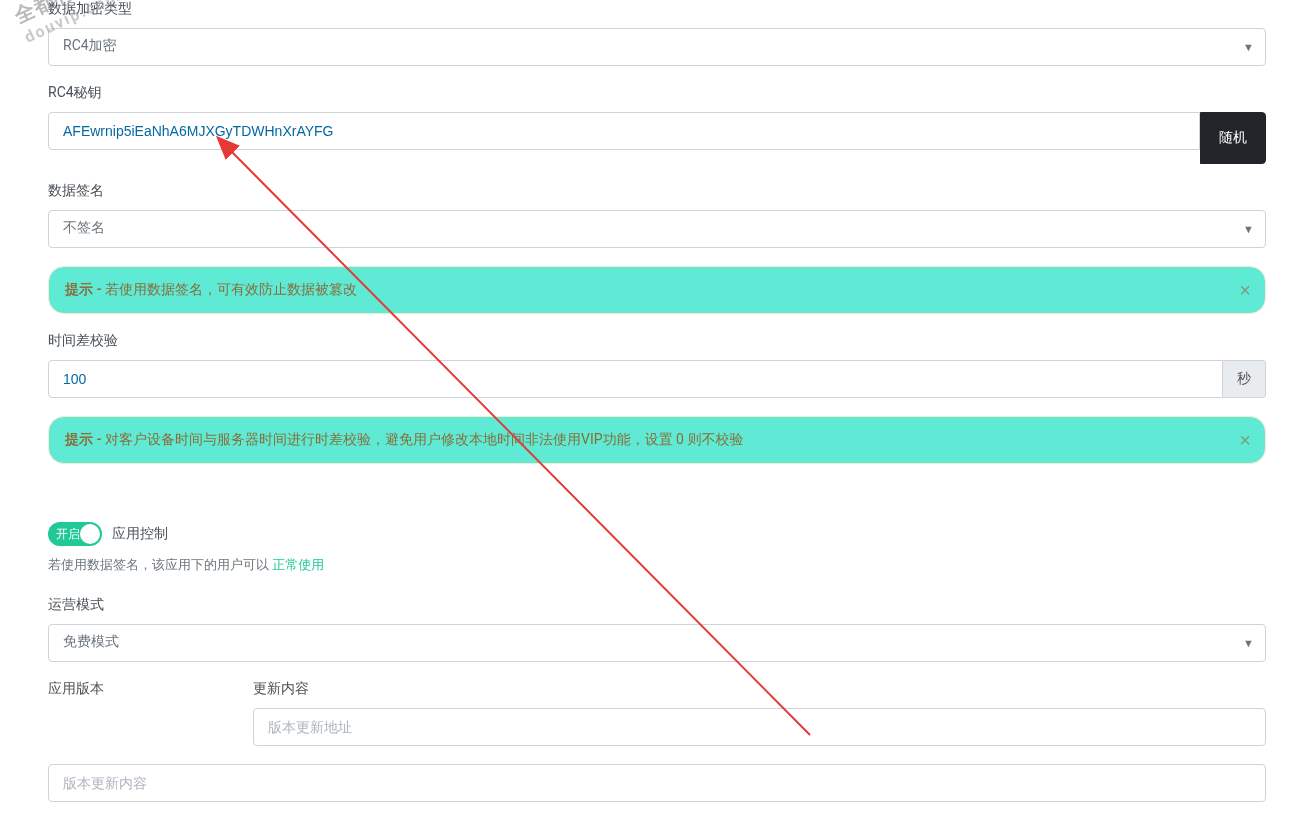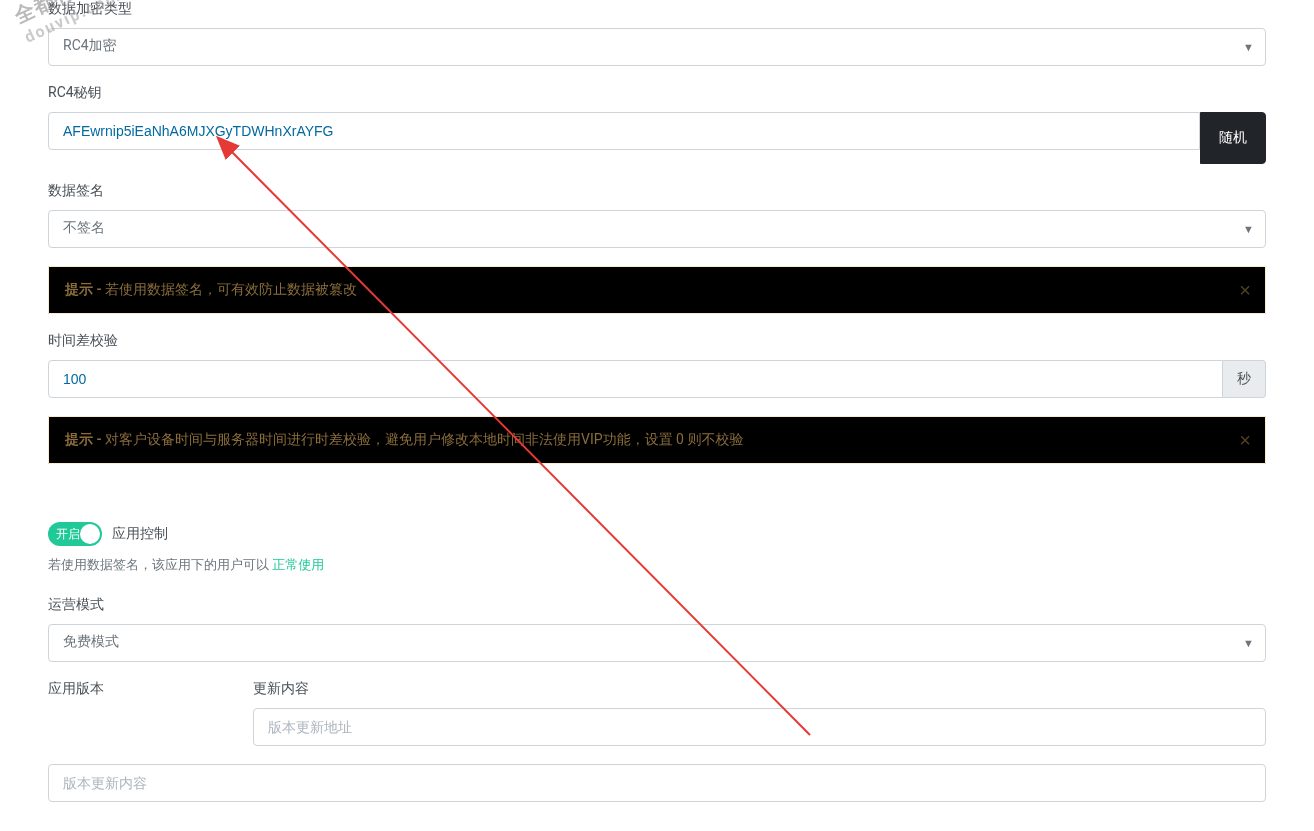--- a/index.html
+++ b/index.html
@@ -88,23 +88,23 @@
       border: 1px solid #ced4da;
       border-left: none;
       padding: 8px 14px;
       font-size: 14px;
       border-top-right-radius: 4px;
       border-bottom-right-radius: 4px;
       display: flex;
       align-items: center;
     }
     .alert {
-      background: #000000;
+      background: #5eead4;
       border: 1px solid #faebcc;
-      border-radius: 1px;
+      border-radius: 16px;
       padding: 14px 16px;
       font-size: 14px;
       color: #8a6d3b;
       position: relative;
       margin-bottom: 18px;
       margin-top: 16px;
     }
     .alert-close {
       position: absolute;
       right: 14px;

